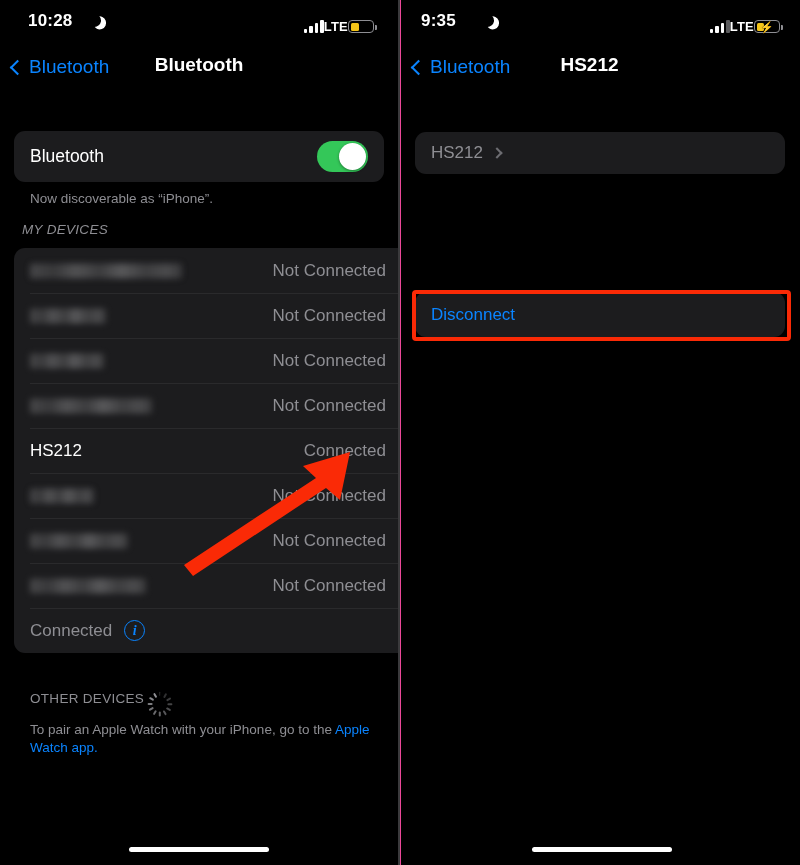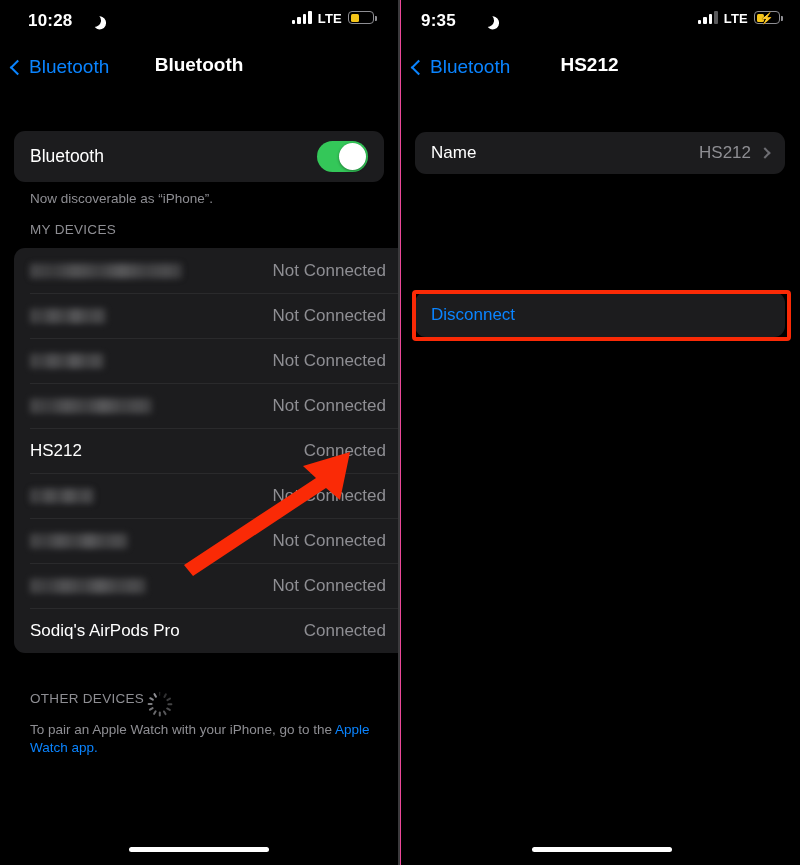--- a/index.html
+++ b/index.html
@@ -54,23 +54,23 @@
     border-radius: 50%;
     box-shadow: 4px 4px 0 0 #fff;
     background: transparent;
     transform: rotate(-20deg);
   }
   #left-moon  { left: 88px; }
   #right-moon { left: 80px; }
 
   .sb-right {
     position: absolute;
-    top: 11px;
+    top: 19px;
     display: flex;
-    gap: 6px;
+    align-items: center;
   }
   #left-sbright  { right: 24px; }
   #right-sbright { right: 20px; }
 
   .signal { display: flex; align-items: flex-end; gap: 2px; height: 13px; }
   .signal i { display: block; width: 3.5px; background: #fff; border-radius: 1px; }
   .signal i.b1 { height: 4px; }
   .signal i.b2 { height: 7px; }
   .signal i.b3 { height: 10px; }
   .signal i.b4 { height: 13px; }
@@ -358,21 +358,21 @@
       <div class="row" style="height:51px;">
         <div class="row-label" style="font-size:17.5px;">Bluetooth</div>
         <div class="toggle">
           <div class="knob"></div>
         </div>
       </div>
     </div>
 
     <div class="footnote" style="left:30px; top:190px; width:340px;">Now discoverable as “iPhone”.</div>
 
-    <div class="section-header" style="left:30px; top:222px;">
+    <div class="section-header" style="left:22px; top:222px;font-style:italic;">
       <span>MY DEVICES</span>
     </div>
 
     <div class="card" id="device-card">
         <div class="dev-row">
           <div class="dev-name redacted" style="--w: 152px;">&nbsp;</div>
           <div class="dev-status">Not Connected</div>
           <div class="info-icon">i</div>
         </div>
         <div class="dev-row">
@@ -404,21 +404,20 @@
           <div class="dev-name redacted" style="--w: 98px;">&nbsp;</div>
           <div class="dev-status">Not Connected</div>
           <div class="info-icon">i</div>
         </div>
         <div class="dev-row">
           <div class="dev-name redacted" style="--w: 116px;">&nbsp;</div>
           <div class="dev-status">Not Connected</div>
           <div class="info-icon">i</div>
         </div>
         <div class="dev-row">
-          <div class="dev-name">Sodiq's AirPods Pro</div>
           <div class="dev-status">Connected</div>
           <div class="info-icon">i</div>
         </div>
       </div>
 
     <div class="section-header" style="left:30px; top:691px;">
       <span>OTHER DEVICES</span>
       <span class="spinner" id="other-spinner">
           <i style="transform: translate(-50%, -50%) rotate(0deg) translateY(-5px); opacity: 0.25;"></i>
           <i style="transform: translate(-50%, -50%) rotate(30deg) translateY(-5px); opacity: 0.31;"></i>
@@ -466,21 +465,20 @@
     <div class="navbar">
       <div class="nav-back">
         <span class="chev-left"></span>
         <span>Bluetooth</span>
       </div>
       <div class="nav-title" style="padding-right:22px;">HS212</div>
     </div>
 
     <div class="card" style="left:14px; top:132px; width:370px;">
       <div class="row" style="height:42px;">
-        <div class="row-label">Name</div>
         <div class="row-value">HS212</div>
         <span class="chev-right"></span>
       </div>
     </div>
 
 
     <div class="card" style="left:14px; top:292px; width:370px;">
       <div class="row" style="height:45px;">
         <div class="action-label">Disconnect</div>
       </div>

